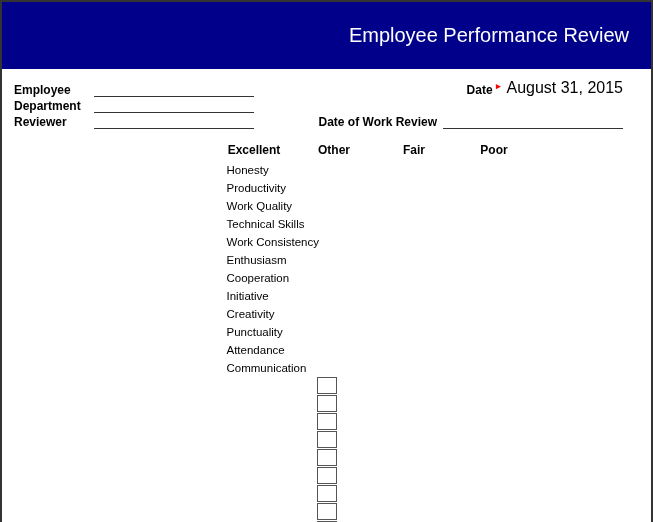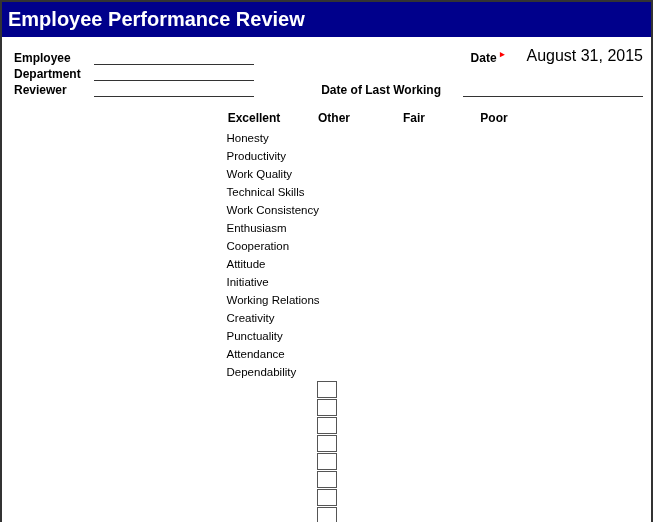--- a/index.html
+++ b/index.html
@@ -8,28 +8,28 @@
       font-size: 12px;
       background: #fff;
       width: 653px;
       min-height: 522px;
       border: 2px solid #333;
     }
 
     .header {
       background-color: #00008B;
       color: white;
-      text-align: left;
-      padding: 6px;
+      text-align: right;
+      padding: 22px;
       font-size: 20px;
-      font-weight: bold;
+      font-weight: normal;
     }
 
     .form-section {
-      padding: 10px 8px 4px 12px;
+      padding: 10px 28px 4px 12px;
     }
 
     .form-row {
       display: flex;
       align-items: flex-end;
       margin-bottom: 2px;
     }
 
     .form-label {
       font-weight: bold;
@@ -46,21 +46,21 @@
 
     .form-right {
       margin-left: auto;
       display: flex;
       align-items: flex-end;
     }
 
     .form-right-label {
       font-weight: bold;
       font-size: 12px;
-      margin-right: 22px;
+      margin-right: 6px;
     }
 
     .form-date-value {
       font-size: 16px;
     }
 
     .form-line-long {
       border-bottom: 1px solid #333;
       min-width: 180px;
       height: 14px;
@@ -160,21 +160,21 @@
 
   <div class="form-row">
     <span class="form-label">Department</span>
     <span class="form-line">&nbsp;</span>
   </div>
 
   <div class="form-row">
     <span class="form-label">Reviewer</span>
     <span class="form-line">&nbsp;</span>
     <div class="form-right">
-      <span class="form-right-label">Date of Last Working</span>
+      <span class="form-right-label">Date of Work Review</span>
       <span class="form-line-long">&nbsp;</span>
     </div>
   </div>
 </div>
 
 <div class="ratings-section">
 
   <div class="ratings-header">
     <div class="rating-label-col"></div>
     <div class="col-header">Excellent</div>
@@ -186,27 +186,25 @@
   <div class="ratings-body">
 
     <div class="criteria-col" id="criteria-col">
         <div class="criteria-item">Honesty</div>
         <div class="criteria-item">Productivity</div>
         <div class="criteria-item">Work Quality</div>
         <div class="criteria-item">Technical Skills</div>
         <div class="criteria-item">Work Consistency</div>
         <div class="criteria-item">Enthusiasm</div>
         <div class="criteria-item">Cooperation</div>
-        <div class="criteria-item">Attitude</div>
         <div class="criteria-item">Initiative</div>
-        <div class="criteria-item">Working Relations</div>
         <div class="criteria-item">Creativity</div>
         <div class="criteria-item">Punctuality</div>
         <div class="criteria-item">Attendance</div>
-        <div class="criteria-item">Dependability</div>
+        <div class="criteria-item">Communication</div>
       </div>
 
     <div class="checkboxes-col" id="excellent-col">
         <div class="checkbox-cell"></div>
         <div class="checkbox-cell"></div>
         <div class="checkbox-cell"></div>
         <div class="checkbox-cell"></div>
         <div class="checkbox-cell"></div>
         <div class="checkbox-cell"></div>
         <div class="checkbox-cell"></div>

